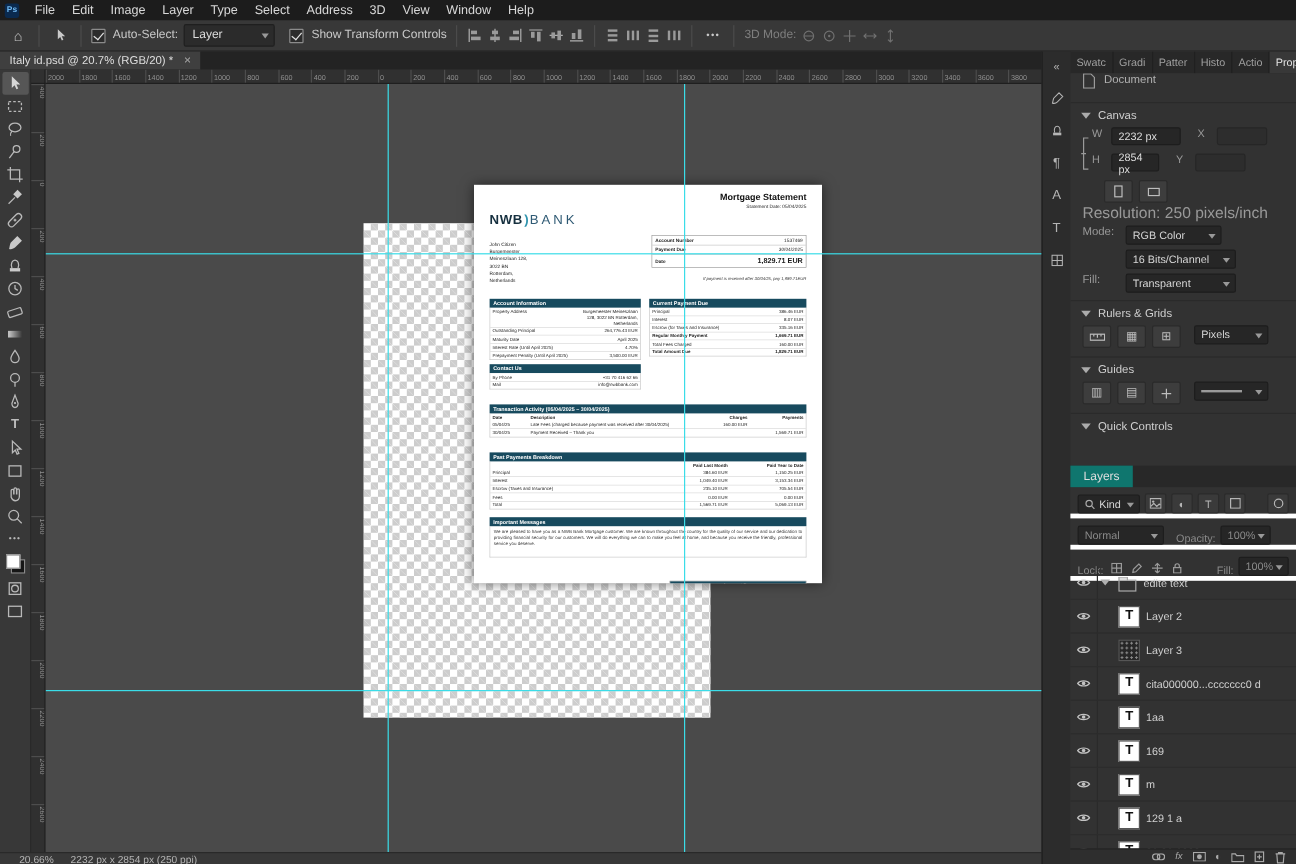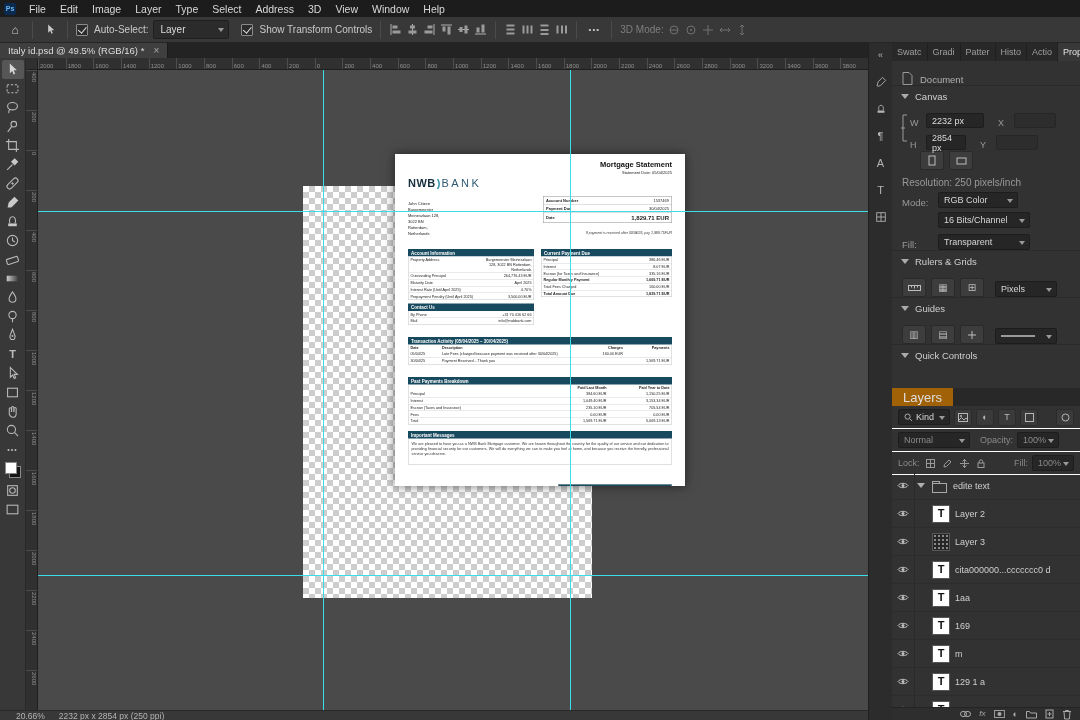--- a/index.html
+++ b/index.html
@@ -119,40 +119,40 @@
   #dockstrip{position:absolute;left:868px;top:43px;width:24px;height:677px;background:#2c2c2c;
              border-left:1px solid #202020;display:flex;flex-direction:column;align-items:center;padding-top:3px;gap:9px;box-sizing:border-box}
   .strip-icon{width:18px;height:18px;display:flex;align-items:center;justify-content:center;color:#b5b5b5;font-size:11px;flex:none}
 
   
   #panels{position:absolute;left:892px;top:43px;width:188px;height:677px;background:#323232}
   .ptabs{height:18px;background:#282828;display:flex;font-size:9px;color:#9f9f9f;overflow:hidden}
   .ptab{padding:0 5px;display:flex;align-items:center;border-right:1px solid #202020;white-space:nowrap}
   .ptab.active{background:#383838;color:#e4e4e4}
   .props{position:absolute;top:18px;left:0;right:0;height:327px;font-size:9.5px;overflow:hidden}
-  .prop-row{display:flex;align-items:flex-end;padding:0 10px;color:#c4c4c4}
+  .prop-row{display:flex;align-items:flex-start;padding:0 10px;color:#c4c4c4}
   .sec-head{display:flex;align-items:center;gap:6px;color:#cfcfcf;height:20px;padding:0 9px;border-top:1px solid #2a2a2a}
   .chev{width:0;height:0;border-left:4px solid transparent;border-right:4px solid transparent;border-top:5px solid #ababab}
   .flab{width:12px;color:#999;font-size:9px;flex:none}
   .field{background:#262626;border:1px solid #1d1d1d;border-radius:2px;height:15px;display:flex;
          align-items:center;padding:0 5px;color:#ddd;font-size:9px;box-sizing:border-box}
   .field.disabled{color:#666;background:#2d2d2d;border-color:#262626}
   .pdrop{background:#262626;border:1px solid #1d1d1d;border-radius:2px;height:16px;display:flex;align-items:center;
          padding:0 14px 0 5px;position:relative;color:#d6d6d6;font-size:9px;box-sizing:border-box}
   .pdrop::after{content:"";position:absolute;right:4px;top:6px;border-left:3px solid transparent;
          border-right:3px solid transparent;border-top:4px solid #999}
   .pdrop.dim{color:#8a8a8a}
   .icon-btn{width:22px;height:17px;background:#3d3d3d;border:1px solid #2a2a2a;border-radius:2px;
             display:flex;align-items:center;justify-content:center;color:#bdbdbd;font-size:10px;flex:none}
 
   
   .layers-panel{position:absolute;top:345px;left:0;right:0;bottom:0;background:#323232}
   .layers-tabbar{height:18px;background:#282828;display:flex}
-  .layers-tab{background:#a16207;color:#dedede;font-size:13px;padding:0 11px;display:flex;align-items:center}
-  .lrow{height:22px;display:flex;align-items:center;padding:0 6px;gap:4px;border-bottom:1px solid #ffffff;font-size:9px;color:#c4c4c4}
+  .layers-tab{background:#0f766e;color:#dedede;font-size:10px;padding:0 11px;display:flex;align-items:center}
+  .lrow{height:22px;display:flex;align-items:flex-end;padding:0 6px;gap:4px;border-bottom:4px solid #ffffff;font-size:9px;color:#c4c4c4}
   .ldim{color:#8a8a8a}
   .lficon{width:16px;height:15px;background:#3a3a3a;border:1px solid #2b2b2b;border-radius:2px;display:flex;
           align-items:center;justify-content:center;color:#b5b5b5;font-size:9px;flex:none}
   .lockicon{width:13px;height:13px;display:flex;align-items:center;justify-content:center;flex:none}
   .layer-list{position:absolute;top:84px;left:0;right:0;bottom:12px;overflow:hidden}
   .layer-row{height:27px;display:flex;align-items:center;border-bottom:1px solid #2c2c2c;padding-right:4px}
   .eye-cell{width:22px;height:100%;display:flex;align-items:center;justify-content:center;border-right:1px solid #2a2a2a;flex:none}
   .l-expand{width:12px;display:flex;justify-content:center;flex:none}
   .layer-row.t-group .l-expand::after{content:"";border-left:4px solid transparent;border-right:4px solid transparent;border-top:5px solid #b0b0b0}
   .l-thumb{width:18px;height:18px;margin:0 5px;border:1px solid #565656;background:#fff;display:flex;
@@ -310,21 +310,21 @@
     </span>
   <span class="opt-mini">
       <svg width="12" height="12" viewBox="0 0 12 12">
         <path d="M6 1v10M4 3 6 1l2 2M4 9l2 2 2-2" fill="none" stroke="#707070"></path>
       </svg>
     </span>
 </div>
 
 <div id="tabbar">
   <div class="doc-tab">
-    <span>Italy id.psd @ 49.5% (RGB/16) *</span>
+    <span>Italy id.psd @ 20.7% (RGB/20) *</span>
     <span class="tab-close">×</span>
   </div>
 </div>
 
 <div id="toolbar">
   <div class="tool active">
       <svg width="15" height="15" viewBox="0 0 14 14">
         <path d="M4.5 1.5v9l2.2-2.1 1.4 3.2 1.4-.6-1.4-3.2h3z" fill="#d6d6d6"></path>
       </svg>
     </div>
@@ -812,21 +812,21 @@
             <rect x="1" y="1" width="6" height="9" fill="none" stroke="#bdbdbd"></rect>
           </svg>
         </span>
       <span class="icon-btn">
           <svg width="11" height="8" viewBox="0 0 11 8">
             <rect x="1" y="1" width="9" height="6" fill="none" stroke="#bdbdbd"></rect>
           </svg>
         </span>
     </div>
 
-    <div class="prop-row" style="height:18px;color:#999;font-size:10px">
+    <div class="prop-row" style="height:18px;color:#999;font-size:13px">
       <span>Resolution: 250 pixels/inch</span>
     </div>
 
     <div class="prop-row" style="height:20px;gap:6px">
       <span style="color:#999;width:30px">Mode:</span>
       <div class="pdrop" style="width:80px">
           <span>RGB Color</span>
         </div>
     </div>
     <div class="prop-row" style="height:20px;gap:6px;padding-left:46px">

